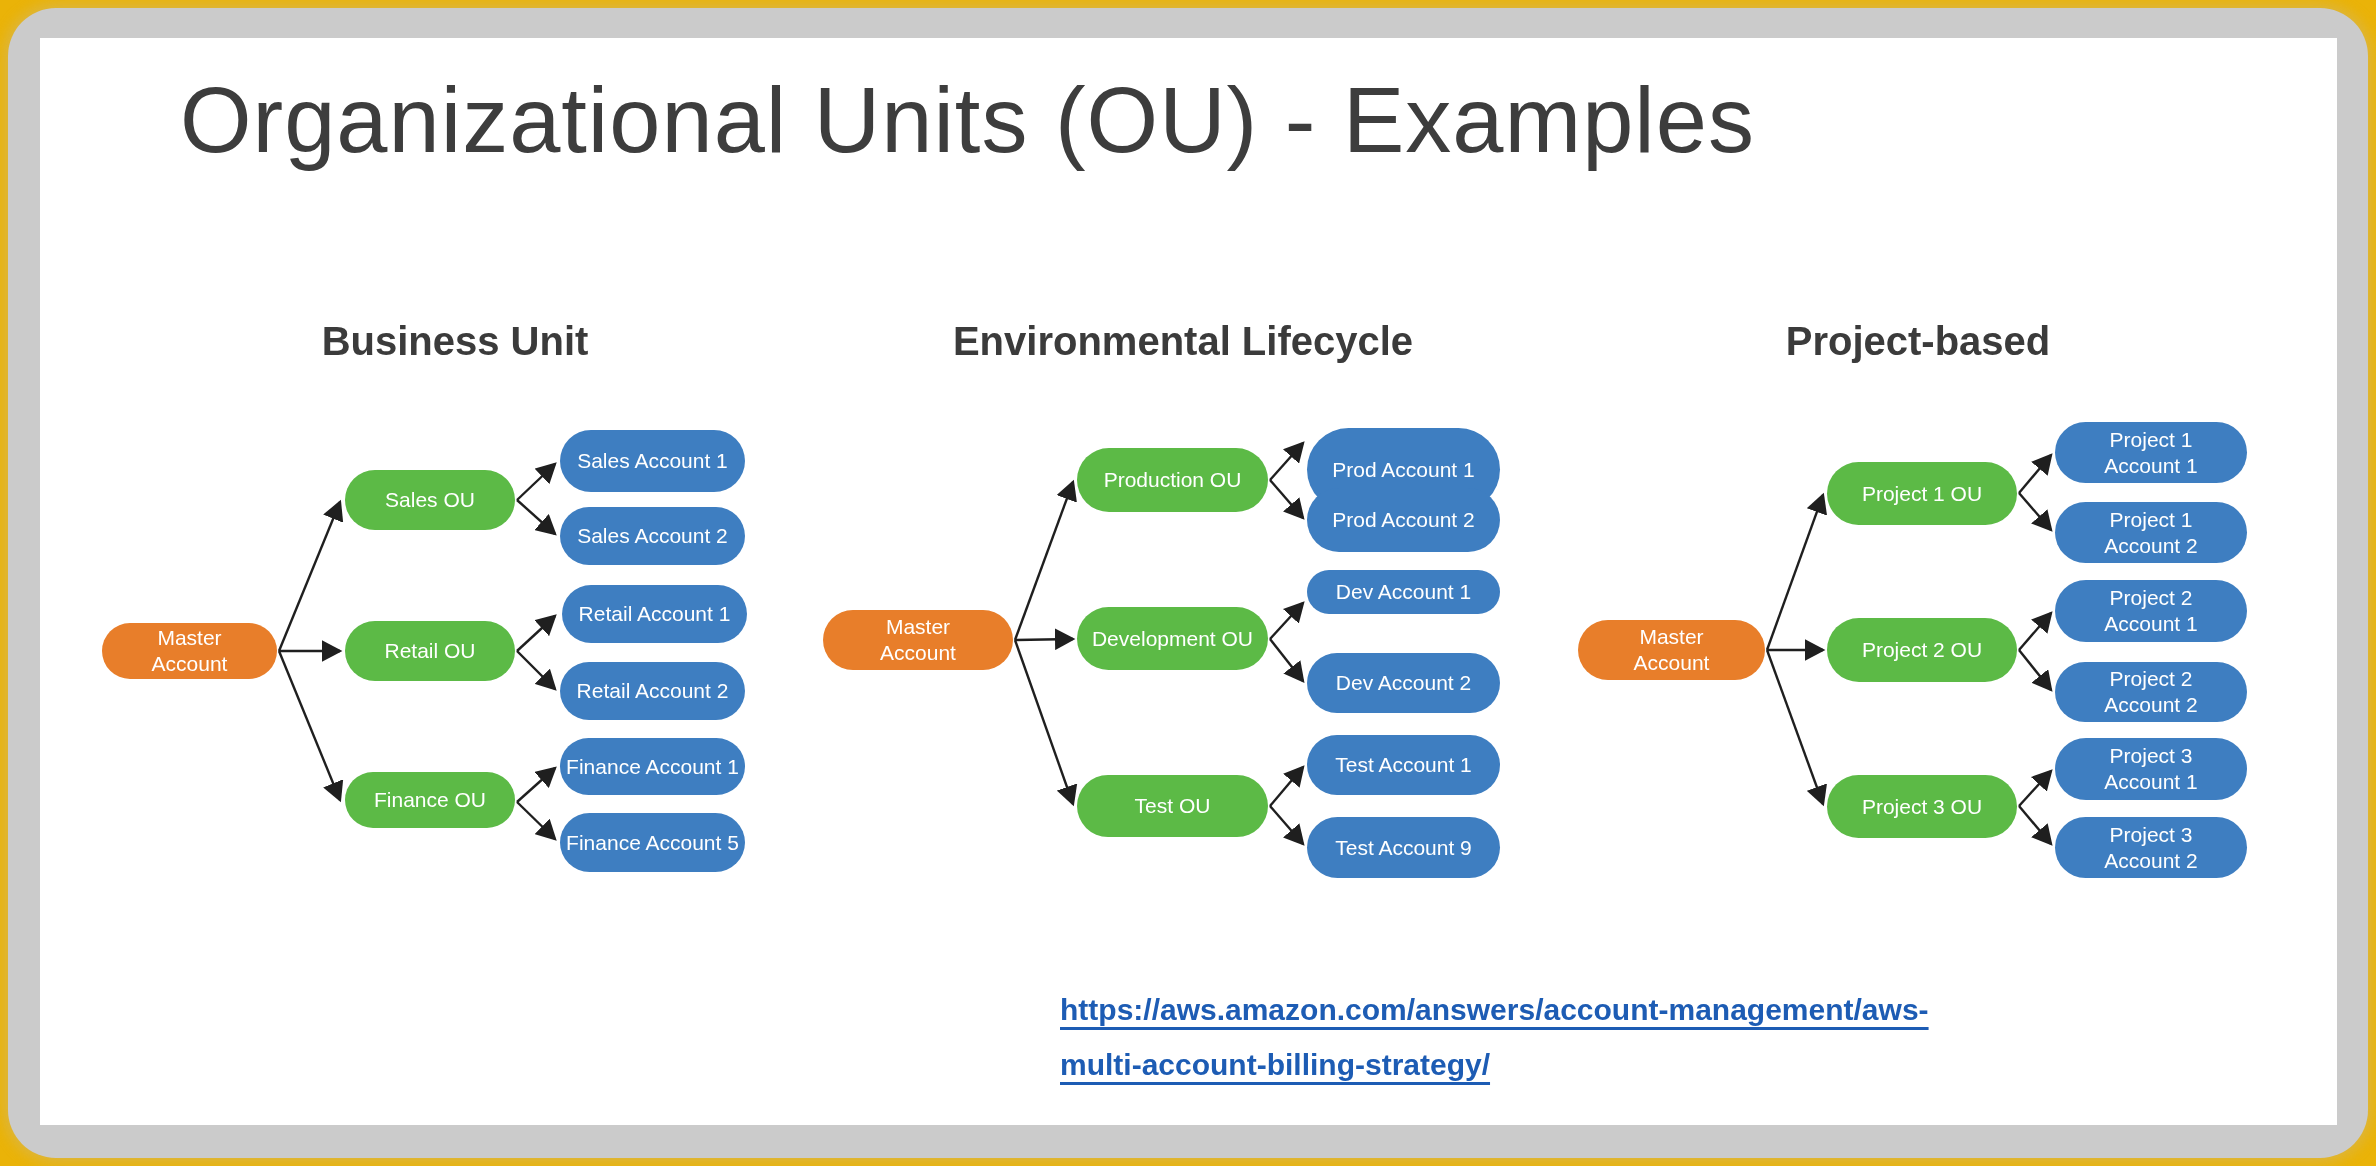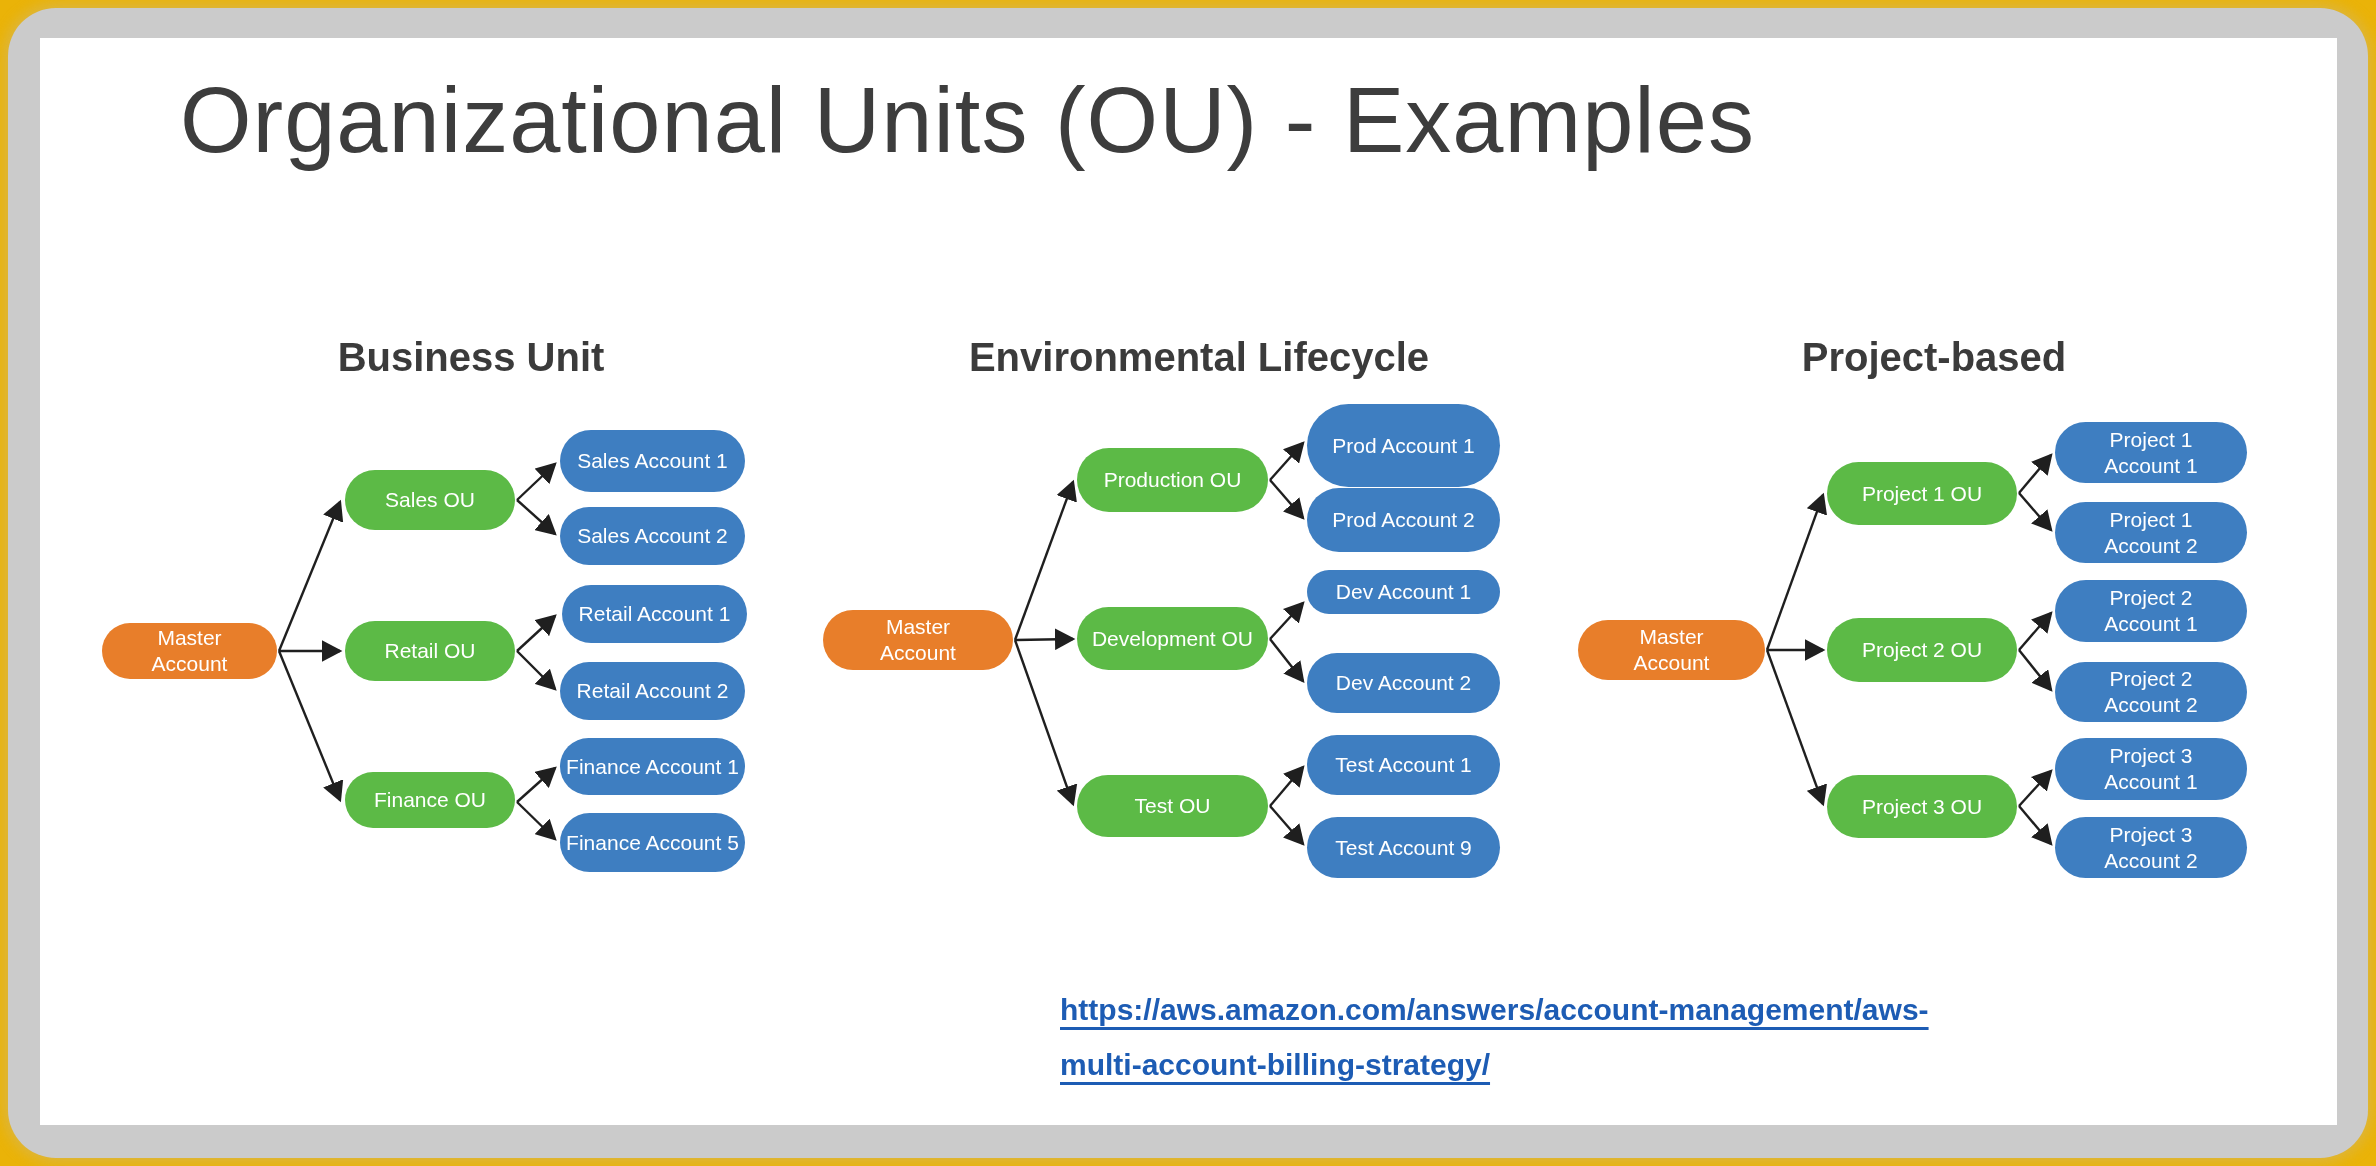--- a/index.html
+++ b/index.html
@@ -3,21 +3,21 @@
 <meta charset="utf-8">
 <style>
   html,body{margin:0;padding:0;background:#000;width:2376px;height:1166px;overflow:hidden;
     font-family:"Liberation Sans", sans-serif;}
   .page{position:relative;width:2376px;height:1166px;background:#eab308;}
   .card{position:absolute;left:8px;top:8px;width:2360px;height:1150px;background:var(--card_gray,#ccc);
     border-radius:48px;box-shadow:0 0 14px 3px rgba(190,190,190,.35);}
   .slide{position:absolute;left:32px;top:30px;width:2297px;height:1087px;background:var(--slide_white,#fff);}
   .title{position:absolute;left:140px;top:30px;margin:0;font-size:92px;font-weight:300;
     color:var(--title_gray,#3d3d3d);letter-spacing:1px;white-space:nowrap;}
-  .tree-heading{position:absolute;margin:16px;font-size:40px;font-weight:700;color:var(--heading_gray,#3b3b3b);
+  .tree-heading{position:absolute;margin:0;font-size:40px;font-weight:700;color:var(--heading_gray,#3b3b3b);
     text-align:center;line-height:1.1;}
   .pill{position:absolute;border-radius:999px;display:flex;align-items:center;justify-content:center;
     color:#fff;font-size:21px;line-height:26px;text-align:center;white-space:pre-line;}
   .pill.master{background:var(--master_orange,#e87e2a);}
   .pill.ou{background:var(--ou_green,#5cba46);}
   .pill.account{background:var(--account_blue,#3e7ec1);}
   .arrows{position:absolute;left:0;top:0;pointer-events:none;}
   .src-link{position:absolute;left:1020px;top:944px;font-size:30px;line-height:55px;font-weight:600;
     color:var(--link_blue,#1d5cb4);text-decoration:underline;text-underline-offset:7px;
     text-decoration-thickness:3px;white-space:pre-line;cursor:pointer;}
@@ -84,21 +84,21 @@
       <div class="pill account" style="left:522px;top:547px;width:185px;height:58px;">Retail Account 1</div>
       <div class="pill account" style="left:520px;top:624px;width:185px;height:58px;">Retail Account 2</div>
       <div class="pill account" style="left:520px;top:700px;width:185px;height:57px;">Finance Account 1</div>
       <div class="pill account" style="left:520px;top:775px;width:185px;height:59px;">Finance Account 5</div>
 
       <div class="pill master" style="left:783px;top:572px;width:190px;height:60px;">Master
 Account</div>
       <div class="pill ou" style="left:1037px;top:410px;width:191px;height:64px;">Production OU</div>
       <div class="pill ou" style="left:1037px;top:569px;width:191px;height:63px;">Development OU</div>
       <div class="pill ou" style="left:1037px;top:737px;width:191px;height:62px;">Test OU</div>
-      <div class="pill account" style="left:1267px;top:366px;width:193px;height:83px;text-align:right;">Prod Account 1</div>
+      <div class="pill account" style="left:1267px;top:390px;width:193px;height:83px;text-align:right;">Prod Account 1</div>
       <div class="pill account" style="left:1267px;top:450px;width:193px;height:64px;text-align:center;">Prod Account 2</div>
       <div class="pill account" style="left:1267px;top:532px;width:193px;height:44px;">Dev Account 1</div>
       <div class="pill account" style="left:1267px;top:615px;width:193px;height:60px;">Dev Account 2</div>
       <div class="pill account" style="left:1267px;top:697px;width:193px;height:60px;">Test Account 1</div>
       <div class="pill account" style="left:1267px;top:779px;width:193px;height:61px;">Test Account 9</div>
 
       <div class="pill master" style="left:1538px;top:582px;width:187px;height:60px;">Master
 Account</div>
       <div class="pill ou" style="left:1787px;top:424px;width:190px;height:63px;">Project 1 OU</div>
       <div class="pill ou" style="left:1787px;top:580px;width:190px;height:64px;">Project 2 OU</div>

